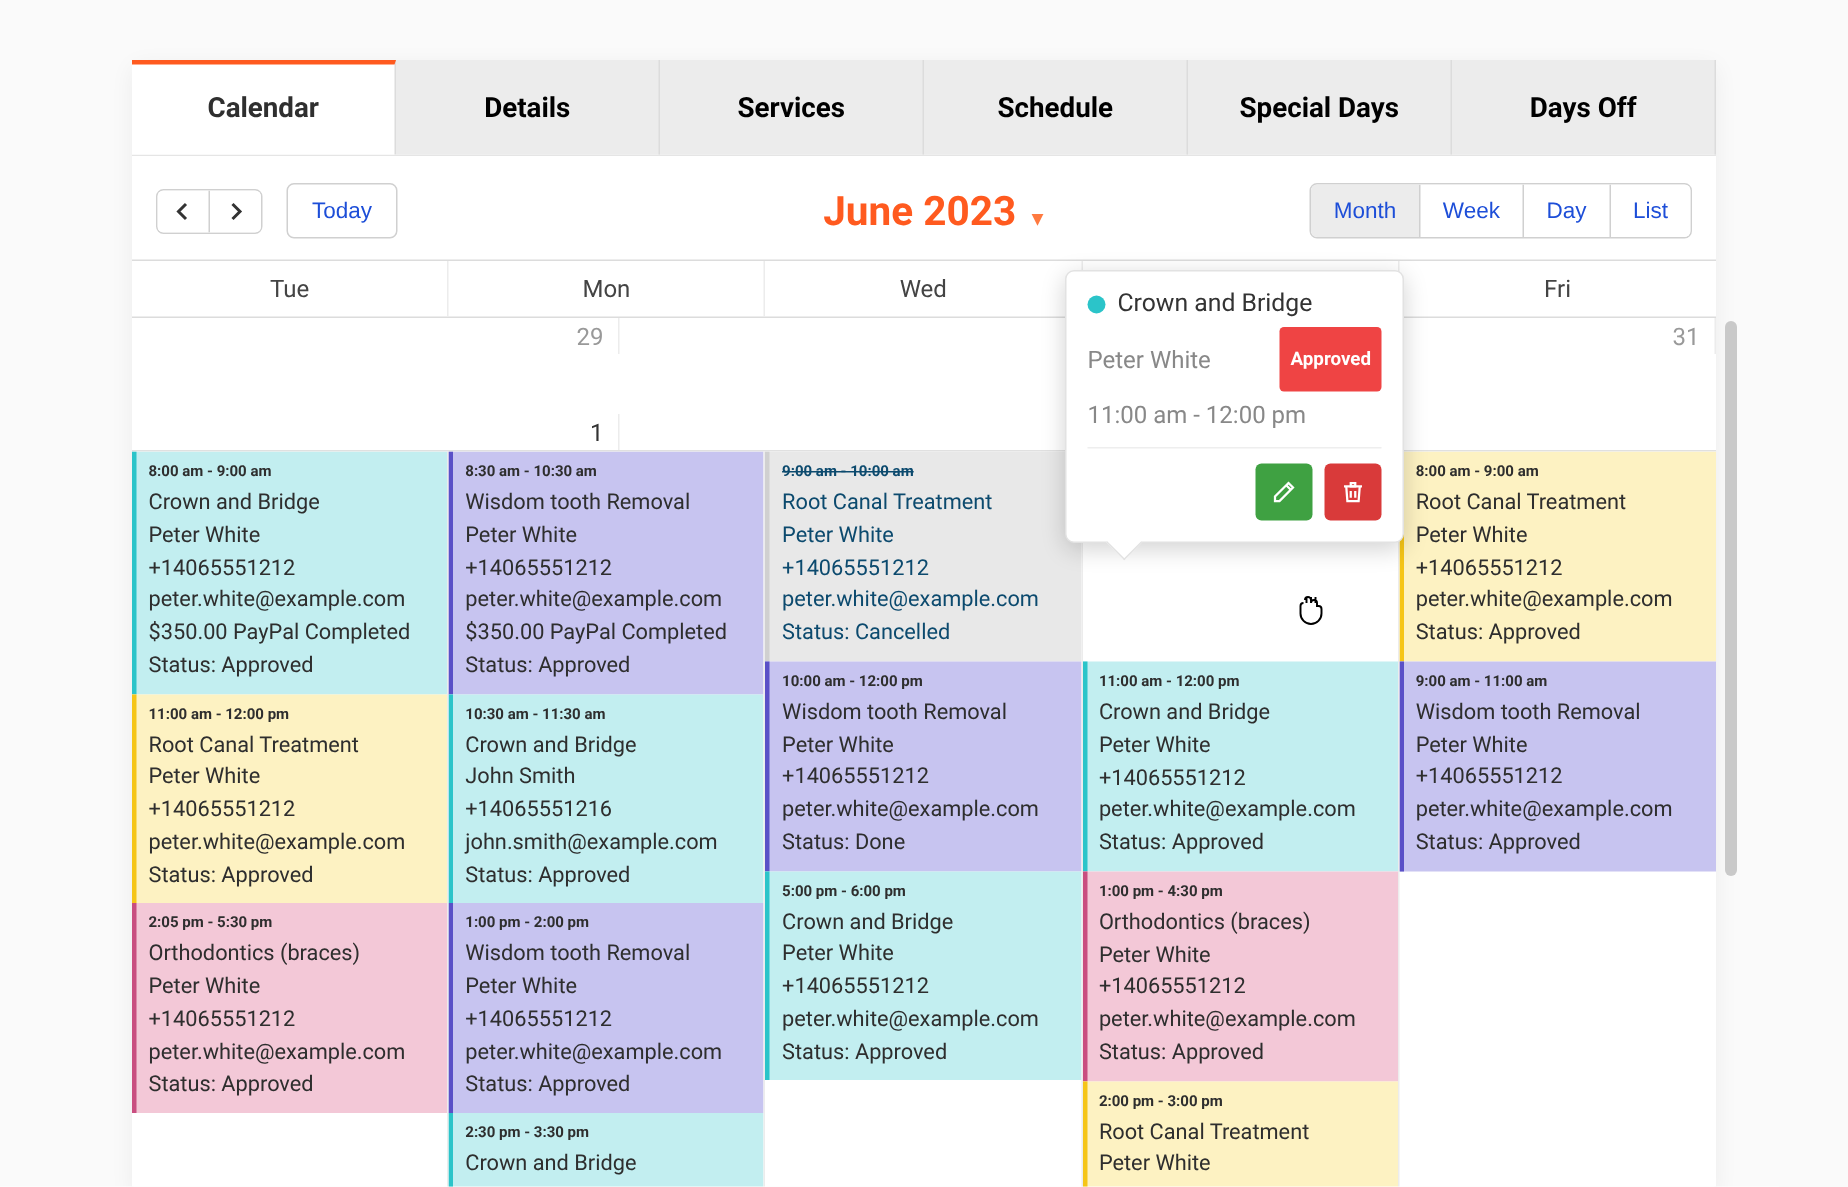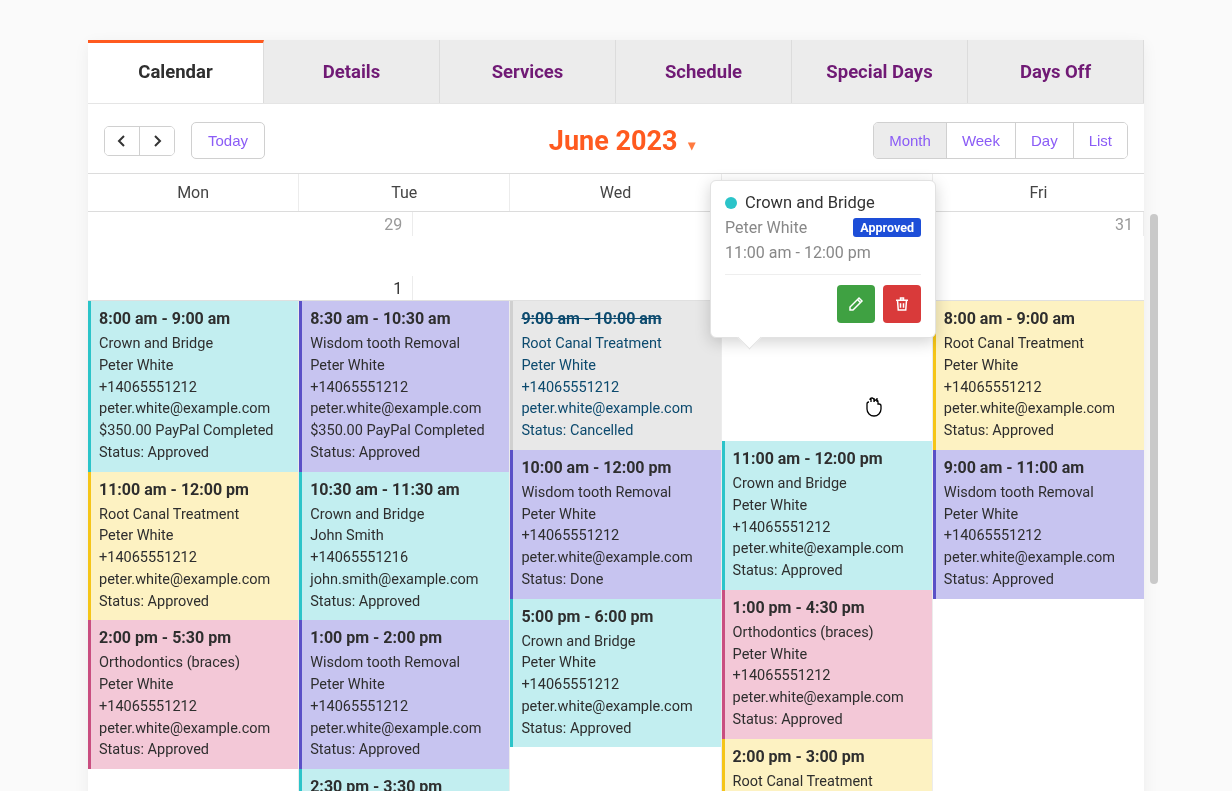--- a/index.html
+++ b/index.html
@@ -23,21 +23,21 @@
   
   .tabs {
     display: flex;
     border-bottom: 1px solid #e5e5e5;
   }
   .tab {
     flex: 1;
     text-align: center;
     padding: 21px 0 20px;
     background: #ececec;
-    color: #701a75;
+    color: #000000;
     font-weight: 700;
     font-size: 18.5px;
     border-right: 1px solid #dcdcdc;
     cursor: pointer;
   }
   .tab.active {
     background: #fff;
     border-top: 3px solid #ff5a1f;
     padding-top: 18px;
     color: #2f2f2f;
@@ -53,21 +53,21 @@
     display: inline-flex;
     border: 1px solid #d0d0d0;
     border-radius: 5px;
     overflow: hidden;
   }
   .btn {
     background: #fff;
     border: none;
     padding: 8px 14px;
     font-size: 15px;
-    color: #8b5cf6;
+    color: #1d4ed8;
     cursor: pointer;
     display: flex;
     align-items: center;
     justify-content: center;
     text-align: center;
   }
   .btn + .btn { border-left: 1px solid #d0d0d0; }
   .btn.arrow { padding: 8px 12px; font-weight: 700; }
   .btn.today { margin-left: 16px; border: 1px solid #d0d0d0; border-radius: 5px; padding: 9px 16px; font-size: 15px; }
   .month-title {
@@ -128,21 +128,21 @@
     overflow: hidden;
   }
   .col:last-child { border-right: none; }
   .event {
     border-left: 3px solid #000;
     padding: 6px 8px 8px 8px;
     font-size: 14.5px;
     color: #2e2e2e;
     line-height: 1.5;
   }
-  .event .time { font-weight: 700; font-size: 16px; margin-bottom: 2px; display: block; }
+  .event .time { font-weight: 700; font-size: 10px; margin-bottom: 2px; display: block; }
   .event .line { display: block; }
   
   .cat-teal   { background: #c2eef0; border-left-color: #2bc4c9; }
   .cat-yellow { background: #fdf2c2; border-left-color: #f5c518; }
   .cat-pink   { background: #f3c8d7; border-left-color: #c94e80; }
   .cat-purple { background: #c7c4f0; border-left-color: #5a50c7; }
   .cat-grey   { background: #e8e8e8; border-left-color: #d0d0d0; color: #0c4a6e; }
   .cat-grey .time { text-decoration: line-through; }
   
   .scroll-track {
@@ -182,25 +182,25 @@
     background: #fff;
     border-right: 1px solid #e2e2e2;
     border-bottom: 1px solid #e2e2e2;
     transform: rotate(45deg);
   }
   .pop-title { display: flex; align-items: center; gap: 8px; font-size: 16.5px; color: #333; }
   .dot { width: 12px; height: 12px; border-radius: 50%; background: #2bc4c9; display: inline-block; }
   .pop-row2 { display: flex; align-items: center; justify-content: space-between; margin-top: 6px; }
   .pop-name { color: #888; font-size: 16px; }
   .badge {
-    background: #1d4ed8;
+    background: #ef4444;
     color: #fff;
     font-size: 12.5px;
     font-weight: 700;
-    padding: 2px 7px;
+    padding: 14px 7px;
     border-radius: 3px;
   }
   .pop-time { color: #888; font-size: 16px; margin-top: 6px; }
   .pop-sep { border-top: 1px solid #eee; margin: 12px 0 10px; }
   .pop-actions { display: flex; justify-content: flex-end; gap: 8px; }
   .icon-btn {
     width: 38px; height: 38px;
     border: none;
     border-radius: 4px;
     display: flex; align-items: center; justify-content: center;
@@ -254,22 +254,22 @@
     <div class="views">
       <button class="btn active">Month</button>
       <button class="btn">Week</button>
       <button class="btn">Day</button>
       <button class="btn">List</button>
     </div>
   </div>
 
   <div class="grid">
     <div class="header-row">
+      <div class="header-cell">Tue</div>
       <div class="header-cell">Mon</div>
-      <div class="header-cell">Tue</div>
       <div class="header-cell">Wed</div>
       <div class="header-cell">Thu</div>
       <div class="header-cell">Fri</div>
     </div>
     <div class="date-row">
       <div class="date-cell">29</div>
       <div class="date-cell">30</div>
       <div class="date-cell">31</div>
       <div class="date-cell dark">1</div>
       <div class="date-cell dark">2</div>
@@ -287,21 +287,21 @@
           </div>
           <div class="event cat-yellow">
             <span class="time">11:00 am - 12:00 pm</span>
             <span class="line">Root Canal Treatment</span>
             <span class="line">Peter White</span>
             <span class="line">+14065551212</span>
             <span class="line">peter.white@example.com</span>
             <span class="line">Status: Approved</span>
           </div>
           <div class="event cat-pink">
-            <span class="time">2:00 pm - 5:30 pm</span>
+            <span class="time">2:05 pm - 5:30 pm</span>
             <span class="line">Orthodontics (braces)</span>
             <span class="line">Peter White</span>
             <span class="line">+14065551212</span>
             <span class="line">peter.white@example.com</span>
             <span class="line">Status: Approved</span>
           </div>
         </div>
       <div class="col" id="col-tue">
           <div class="event cat-purple">
             <span class="time">8:30 am - 10:30 am</span>

